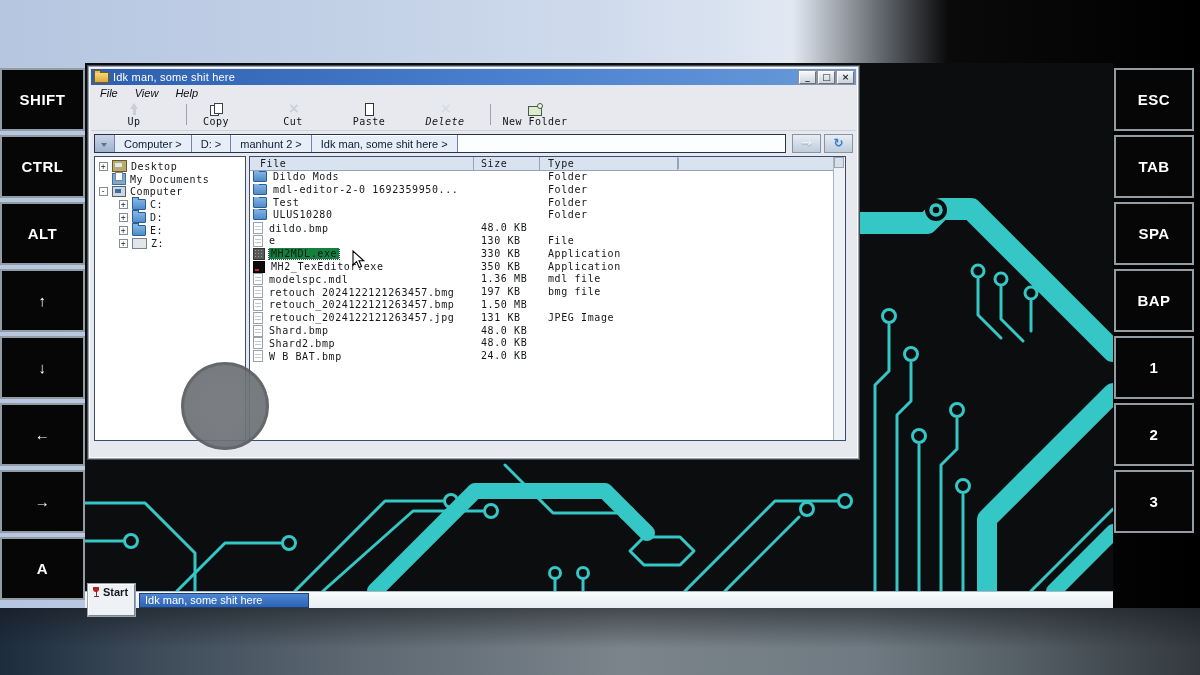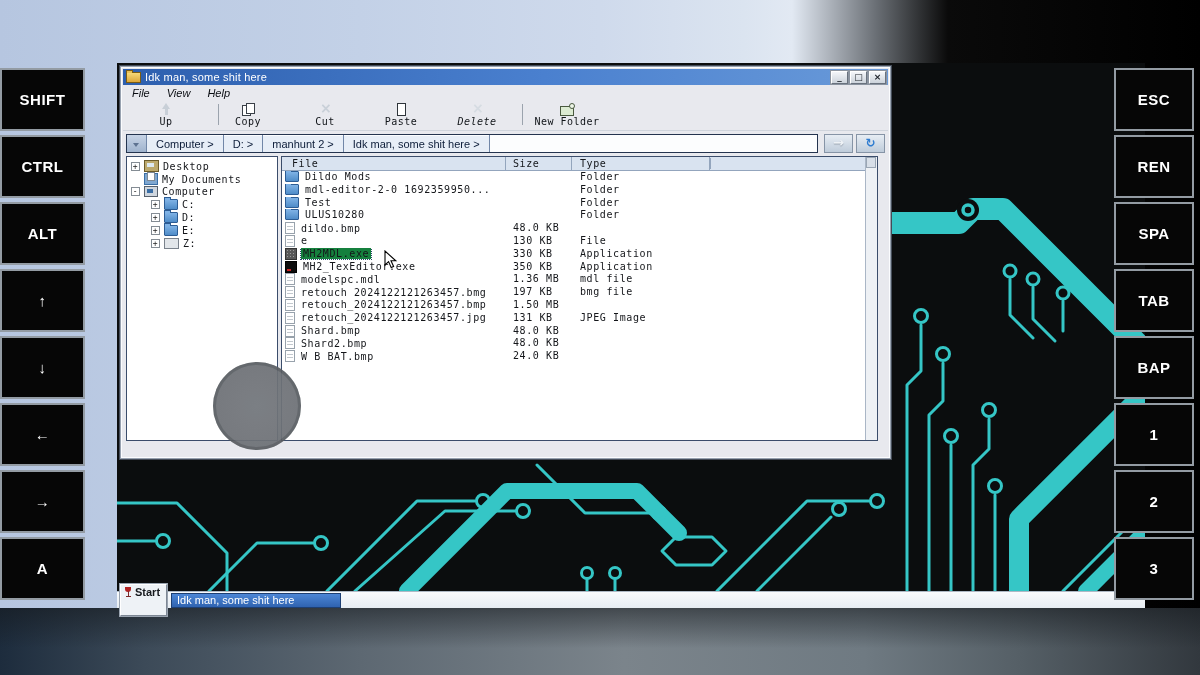--- a/index.html
+++ b/index.html
@@ -14,21 +14,21 @@
 
   
   .keys{position:absolute;top:68px;display:flex;flex-direction:column;gap:4px;z-index:5;}
   .keys.left{left:0;width:85px;}
   .keys.right{left:1114px;width:80px;}
   .key{height:63px;flex:none;background:#060606;border:2px solid #939ba3;box-sizing:border-box;
        color:#fff;display:flex;align-items:center;justify-content:center;
        font:bold 15px/1 "Liberation Sans",sans-serif;letter-spacing:.5px;cursor:pointer;}
 
   
-  .screen{position:absolute;left:85px;top:63px;width:1028px;height:545px;background:#0b0d0e;margin-left:32px;}
+  .screen{position:absolute;left:85px;top:63px;width:1028px;height:545px;background:#0b0d0e;}
   .wallpaper{position:absolute;left:0;top:0;}
 
   
   .taskbar{position:absolute;left:0;top:528px;width:1028px;height:17px;
     background:linear-gradient(#f9fbfd,#e7edf3);border-top:1px solid #aeb9c5;box-sizing:border-box;
     display:flex;align-items:center;z-index:4;}
   .startbtn{margin-left:3px;height:14px;padding:0 6px 16px 3px;background:#eef2f6;
     border:1px solid #fff;border-right-color:#7d8794;border-bottom-color:#7d8794;
     box-shadow:0 0 0 1px #9aa4b0;display:flex;align-items:center;gap:3px;
     font:bold 11px/12px "Liberation Sans",sans-serif;color:#16191d;cursor:pointer;}
@@ -160,23 +160,22 @@
       <div class="key">ALT</div>
       <div class="key">↑</div>
       <div class="key">↓</div>
       <div class="key">←</div>
       <div class="key">→</div>
       <div class="key">A</div>
   </div>
 
   <div class="keys right">
     <div class="key">ESC</div>
-      <div class="key">REN</div>
+      <div class="key">TAB</div>
       <div class="key">SPA</div>
-      <div class="key">TAB</div>
       <div class="key">BAP</div>
       <div class="key">1</div>
       <div class="key">2</div>
       <div class="key">3</div>
   </div>
 
   <div class="screen">
     <svg class="wallpaper" width="1028" height="528" viewBox="0 0 1028 528">
       <rect width="1028" height="528" fill="#0b0d0e"></rect>
       <g stroke="#35c6c6" fill="none" stroke-linejoin="round" stroke-linecap="round">

